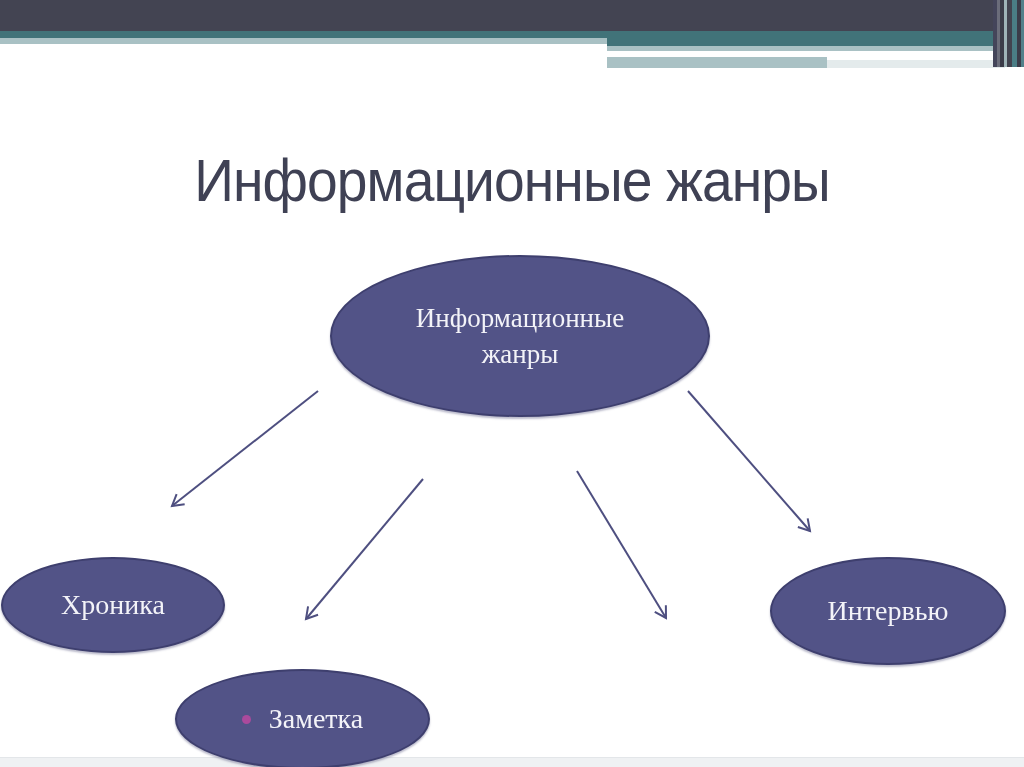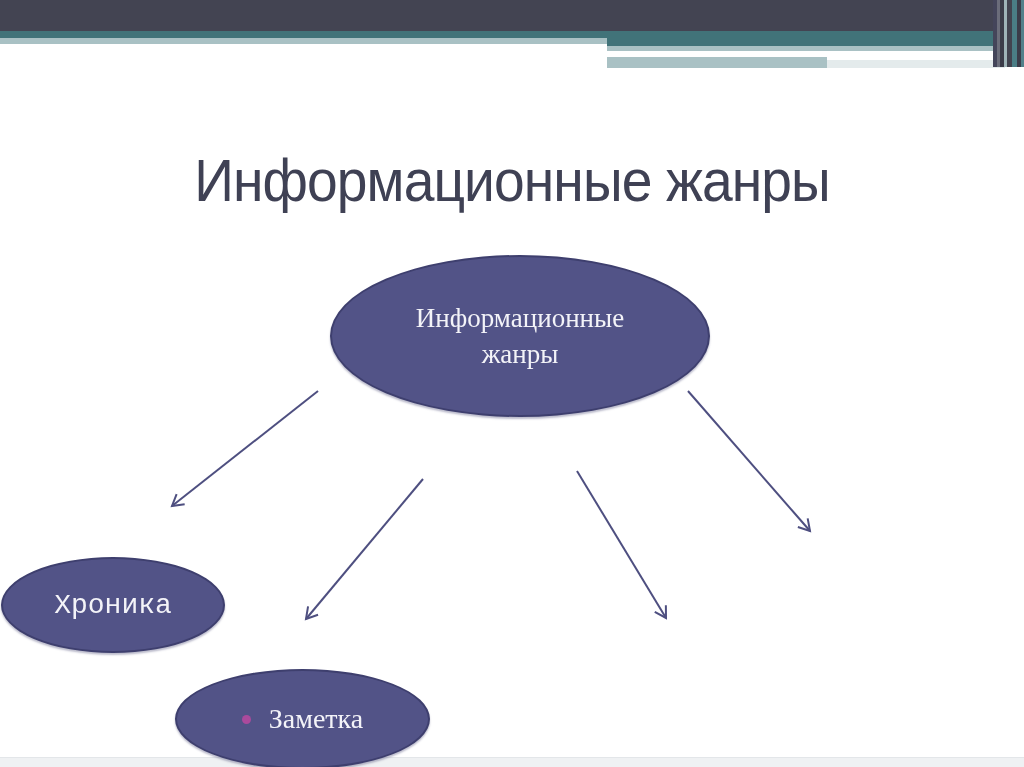--- a/index.html
+++ b/index.html
@@ -34,21 +34,21 @@
   }
   
   .node{
     position:absolute;border-radius:50%;background:#525387;border:2px solid #3e3f6e;
     box-sizing:border-box;display:flex;align-items:center;justify-content:center;
     color:#f3f3f8;font-family:"Liberation Serif","DejaVu Serif",serif;text-align:center;
     box-shadow:0 2px 2px rgba(62,63,110,0.35);
   }
   .node-root{left:330px;top:255px;width:380px;height:162px;font-size:27px;line-height:1.35;}
   .node-root .node-label{display:block;max-width:235px;}
-  .node-khronika{left:1px;top:557px;width:224px;height:96px;font-size:28px;font-family:Liberation Mono, monospace;}
+  .node-khronika{left:1px;top:557px;width:224px;height:96px;font-size:28px;}
   .node-zametka{left:175px;top:669px;width:255px;height:100px;font-size:28px;}
   .node-reportazh{left:549px;top:632px;width:246px;height:104px;font-size:28px;}
   .node-intervyu{left:770px;top:557px;width:236px;height:108px;font-size:28px;}
   .bullet{width:9px;height:9px;border-radius:50%;background:#aa4a9c;margin-right:18px;flex:0 0 auto;}
   
   .arrows{position:absolute;left:0;top:0;width:1024px;height:767px;pointer-events:none;}
 </style>
 </head>
 <body>
 
@@ -94,14 +94,17 @@
   <div class="node node-khronika">
     <span class="node-label">Хроника</span>
   </div>
 
   <div class="node node-zametka">
     <span class="bullet"></span>
     <span class="node-label">Заметка</span>
   </div>
 
 
+  <div class="node node-intervyu">
+    <span class="node-label">Интервью</span>
+  </div>
 
 </div>
 
 </body></html>

